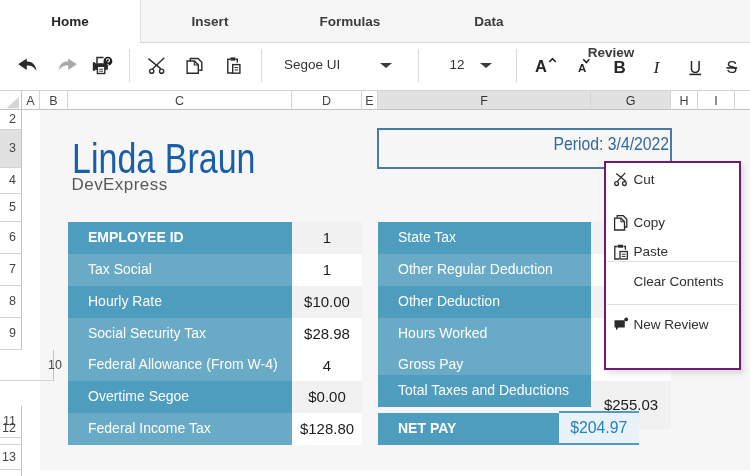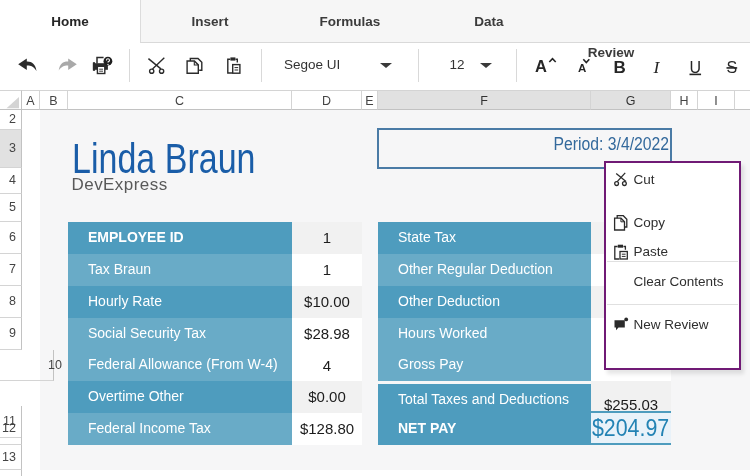--- a/index.html
+++ b/index.html
@@ -141,50 +141,50 @@
 <div class="abs rhcell" style="top:445px;height:25px;line-height:24px;">13</div>
 <div class="abs rhcell" style="top:470px;height:6px;border-bottom:none;"></div>
 
 <div class="abs" style="left:71.5px;top:137.5px;font-size:42px;line-height:42px;color:#1a5da8;transform:scaleX(0.81);transform-origin:left;white-space:nowrap;">Linda Braun</div>
 <div class="abs" style="left:71.5px;top:175.5px;font-size:17px;line-height:17px;color:#595959;letter-spacing:0.45px;">DevExpress</div>
 
 <div class="abs" style="left:377px;top:128px;width:295px;height:41px;border:2px solid #4a7ba6;box-sizing:border-box;"></div>
 <div class="abs" style="left:379px;top:131.5px;width:290px;height:24px;font-size:17.5px;color:#33699c;text-align:right;line-height:24px;padding-right:1px;transform:scaleX(0.9);transform-origin:right;white-space:nowrap;">Period: 3/4/2022</div>
 
 <div class="abs tl dark" style="left:68px;top:222px;width:224px;height:32px;font-weight:bold;">EMPLOYEE ID</div>
-<div class="abs tl light" style="left:68px;top:254px;width:224px;height:32px;">Tax Braun</div>
+<div class="abs tl light" style="left:68px;top:254px;width:224px;height:32px;">Tax Social</div>
 <div class="abs tl dark" style="left:68px;top:286px;width:224px;height:32px;">Hourly Rate</div>
 <div class="abs tl light" style="left:68px;top:318px;width:224px;height:32px;">Social Security Tax</div>
 <div class="abs tl light" style="left:68px;top:350px;width:224px;height:31px;">Federal Allowance (From W-4)</div>
-<div class="abs tl dark" style="left:68px;top:381px;width:224px;height:32px;">Overtime Other</div>
+<div class="abs tl dark" style="left:68px;top:381px;width:224px;height:32px;">Overtime Segoe</div>
 <div class="abs tl light" style="left:68px;top:413px;width:224px;height:32px;">Federal Income Tax</div>
 
 <div class="abs val vgray" style="left:292px;top:222px;width:70px;height:32px;">1</div>
 <div class="abs val vwhite" style="left:292px;top:254px;width:70px;height:32px;">1</div>
 <div class="abs val vgray" style="left:292px;top:286px;width:70px;height:32px;">$10.00</div>
 <div class="abs val vwhite" style="left:292px;top:318px;width:70px;height:32px;">$28.98</div>
 <div class="abs val vwhite" style="left:292px;top:350px;width:70px;height:31px;">4</div>
 <div class="abs val vgray" style="left:292px;top:381px;width:70px;height:32px;">$0.00</div>
 <div class="abs val vwhite" style="left:292px;top:413px;width:70px;height:32px;">$128.80</div>
 
 <div class="abs tl dark" style="left:378px;top:222px;width:213px;height:32px;">State Tax</div>
 <div class="abs tl light" style="left:378px;top:254px;width:213px;height:32px;">Other Regular Deduction</div>
 <div class="abs tl dark" style="left:378px;top:286px;width:213px;height:32px;">Other Deduction</div>
 <div class="abs tl light" style="left:378px;top:318px;width:213px;height:32px;">Hours Worked</div>
 <div class="abs tl light" style="left:378px;top:350px;width:213px;height:31px;">Gross Pay</div>
-<div class="abs tl dark" style="left:378px;top:384px;width:213px;height:32px;">Total Taxes and Deductions</div>
+<div class="abs tl dark" style="left:378px;top:375px;width:213px;height:32px;">Total Taxes and Deductions</div>
 <div class="abs tl dark" style="left:378px;top:413px;width:213px;height:32px;font-weight:bold;">NET PAY</div>
 
 <div class="abs val vgray" style="left:591px;top:222px;width:80px;height:32px;"></div>
 <div class="abs val vwhite" style="left:591px;top:254px;width:80px;height:32px;"></div>
 <div class="abs val vgray" style="left:591px;top:286px;width:80px;height:32px;"></div>
 <div class="abs val vwhite" style="left:591px;top:318px;width:80px;height:32px;"></div>
 <div class="abs val vwhite" style="left:591px;top:350px;width:80px;height:31px;"></div>
 <div class="abs val vgray" style="left:591px;top:381px;width:80px;height:48px;">$255.03</div>
-<div class="abs" style="left:591px;top:411px;width:80px;height:34px;background:#e9f2f9;border-top:2px solid #4e9cbe;border-bottom:2px solid #4e9cbe;box-sizing:border-box;font-size:23px;color:#2383b4;display:flex;align-items:center;justify-content:center;">
+<div class="abs" style="left:559px;top:411px;width:80px;height:34px;background:#e9f2f9;border-top:2px solid #4e9cbe;border-bottom:2px solid #4e9cbe;box-sizing:border-box;font-size:17px;color:#2383b4;display:flex;align-items:center;justify-content:center;">
     <span style="transform:scaleX(0.93);display:inline-block;">$204.97</span>
   </div>
 
 <div id="menu" class="abs">
   <div class="mi" style="top:1px;">
     <svg class="ic" viewBox="0 0 16 16" stroke="#2b2b2b" stroke-width="1.3" fill="none">
       <line x1="3.2" y1="1.5" x2="13" y2="9.6"></line>
       <line x1="12.2" y1="0.9" x2="4.2" y2="9.6"></line>
       <circle cx="3.6" cy="11.6" r="1.9"></circle>
       <circle cx="11.4" cy="11.6" r="1.9"></circle>

